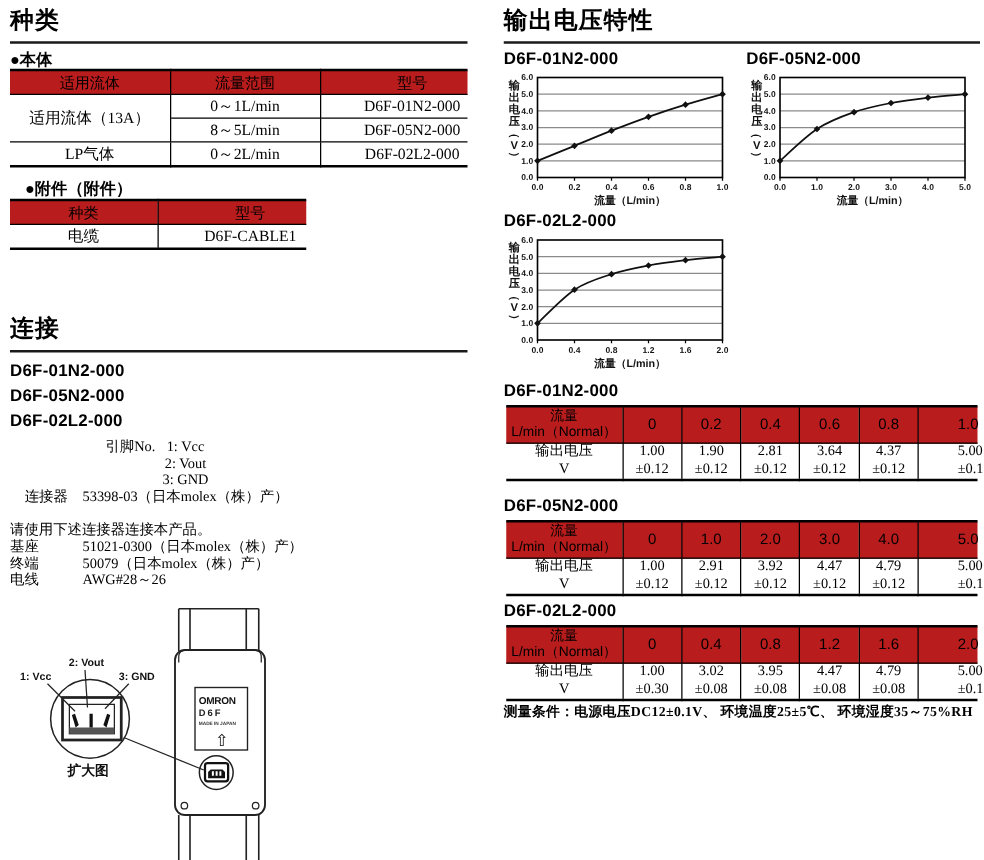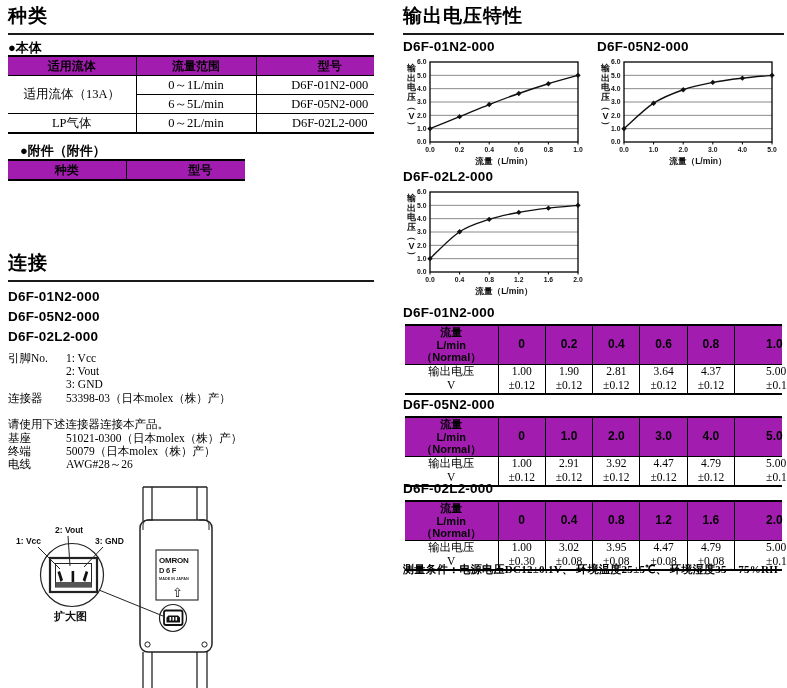--- a/index.html
+++ b/index.html
@@ -23,21 +23,21 @@
     border-collapse:collapse;table-layout:fixed;
     border-top:2px solid #000;border-bottom:2px solid #000;
   }
   table.tbl th,table.tbl td{
     border:1px solid #000;text-align:center;vertical-align:middle;padding:0 2px;
   }
   table.tbl tr:first-child th{border-top:none;}
   table.tbl tr:last-child td{border-bottom:none;}
   table.tbl th:first-child,table.tbl td:first-child{border-left:none;}
   table.tbl th:last-child,table.tbl td:last-child{border-right:none;padding-left:31px;}
-  table.tbl th{background:#a21caf;font-size:12px;font-weight:bold;}
+  table.tbl th{background:#b91c1c;font-size:12px;font-weight:normal;}
 
   
   .tbl-body{width:366px;}
   .tbl-body th{height:18px;}
   .tbl-body td{height:18px;font-size:12.5px;}
   .tbl-acc{width:237px;}
   .tbl-acc th{height:18px;}
   .tbl-acc td{height:18px;font-size:12.5px;}
 
   
@@ -85,21 +85,21 @@
     <th>适用流体</th>
     <th>流量范围</th>
     <th>型号</th>
   </tr>
   <tr>
     <td class="serif" rowspan="2">适用流体（13A）</td>
     <td class="serif">0～1L/min</td>
     <td class="serif">D6F-01N2-000</td>
   </tr>
   <tr>
-    <td class="serif">6～5L/min</td>
+    <td class="serif">8～5L/min</td>
     <td class="serif">D6F-05N2-000</td>
   </tr>
   <tr>
     <td class="serif">LP气体</td>
     <td class="serif">0～2L/min</td>
     <td class="serif">D6F-02L2-000</td>
   </tr>
 </tbody>
   </table>
 
@@ -108,32 +108,36 @@
 <table class="tbl tbl-acc abs" style="left:8px;top:159px;">
   <colgroup>
       <col style="width:118px">
       <col style="width:119px">
     </colgroup>
   <tbody>
       <tr>
     <th>种类</th>
     <th>型号</th>
   </tr>
+  <tr>
+    <td class="serif">电缆</td>
+    <td class="serif">D6F-CABLE1</td>
+  </tr>
 </tbody>
   </table>
 
 <div class="abs h1" style="left:8px;top:250px;width:366px;">连接</div>
 
 <div class="abs" style="left:8px;top:287px;">
   <div class="model-line">D6F-01N2-000</div>
   <div class="model-line">D6F-05N2-000</div>
   <div class="model-line">D6F-02L2-000</div>
 </div>
 
-<div class="abs" style="left:8px;top:352px;">
+<div class="abs" style="left:8px;top:352px;text-align:center;">
   <div class="crow"><span class="lbl">引脚No.</span><span>1: Vcc</span></div>
   <div class="crow"><span class="lbl"></span><span>2: Vout</span></div>
   <div class="crow"><span class="lbl"></span><span>3: GND</span></div>
   <div class="crow"><span class="lbl">连接器</span><span>53398-03（日本molex（株）产）</span></div>
 </div>
 
 <div class="abs crow" style="left:8px;top:418px;">请使用下述连接器连接本产品。</div>
 
 <div class="abs" style="left:8px;top:432px;">
   <div class="crow"><span class="lbl">基座</span><span>51021-0300（日本molex（株）产）</span></div>

